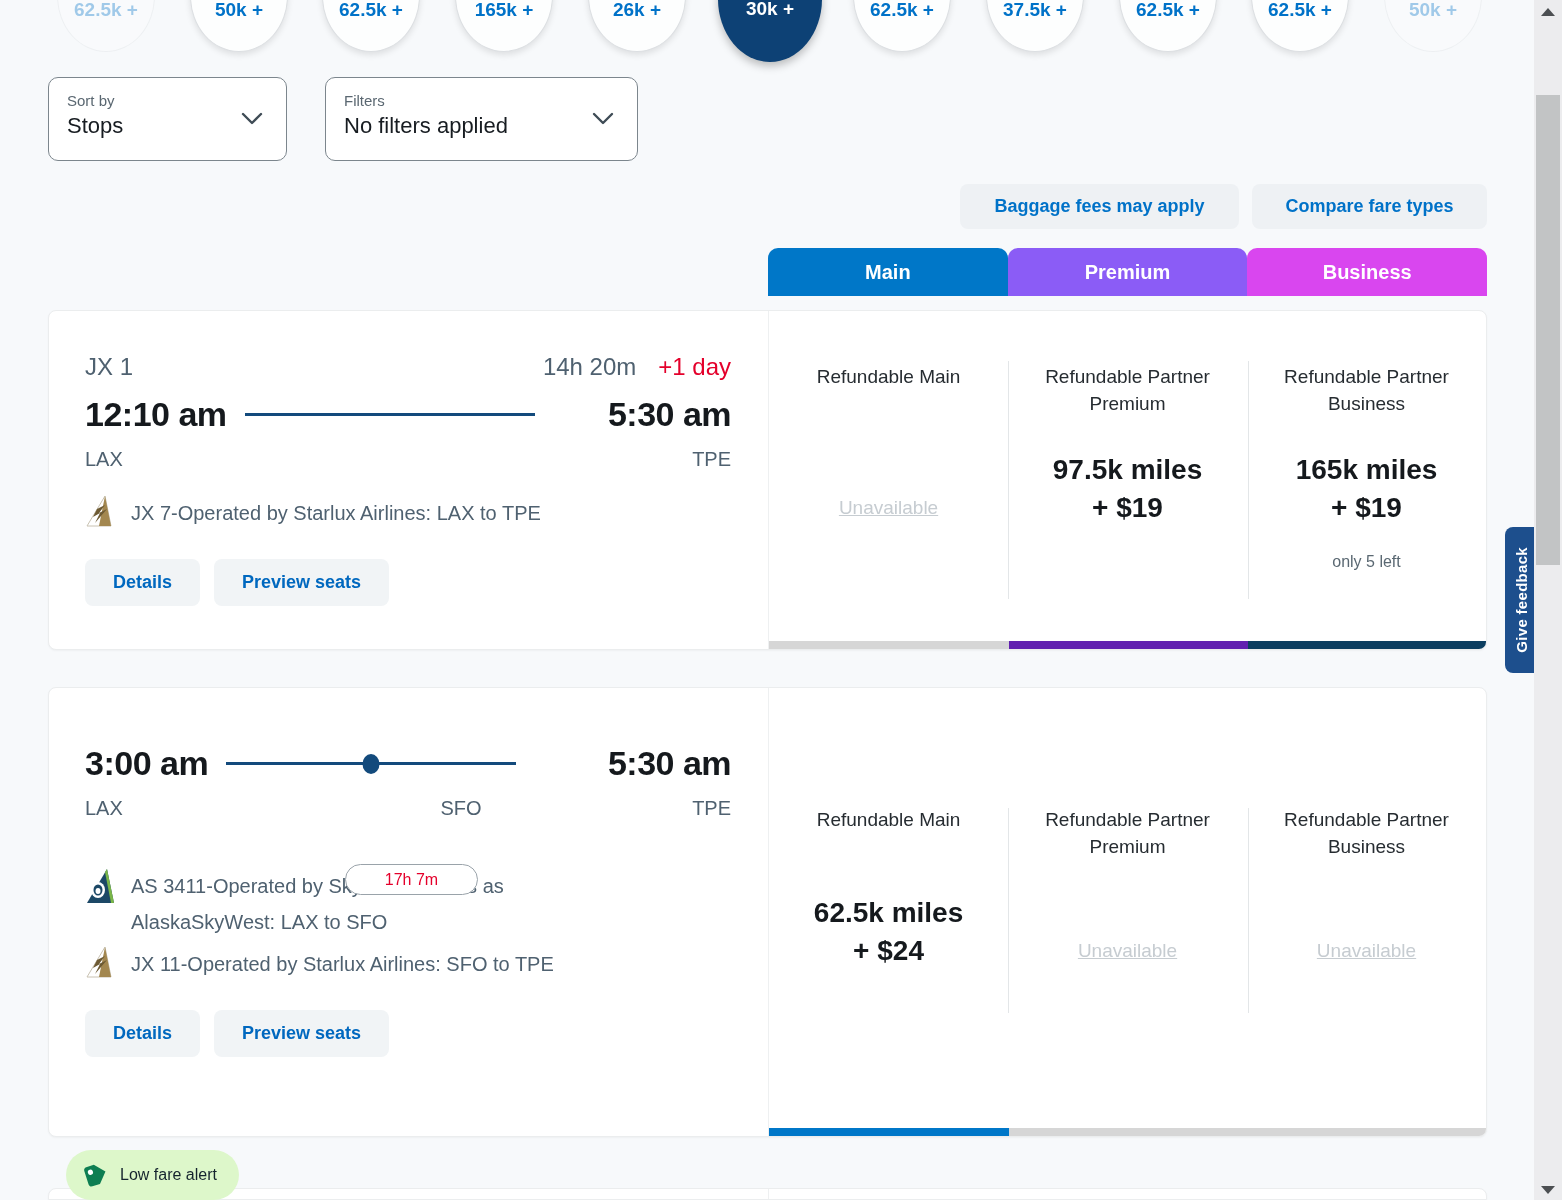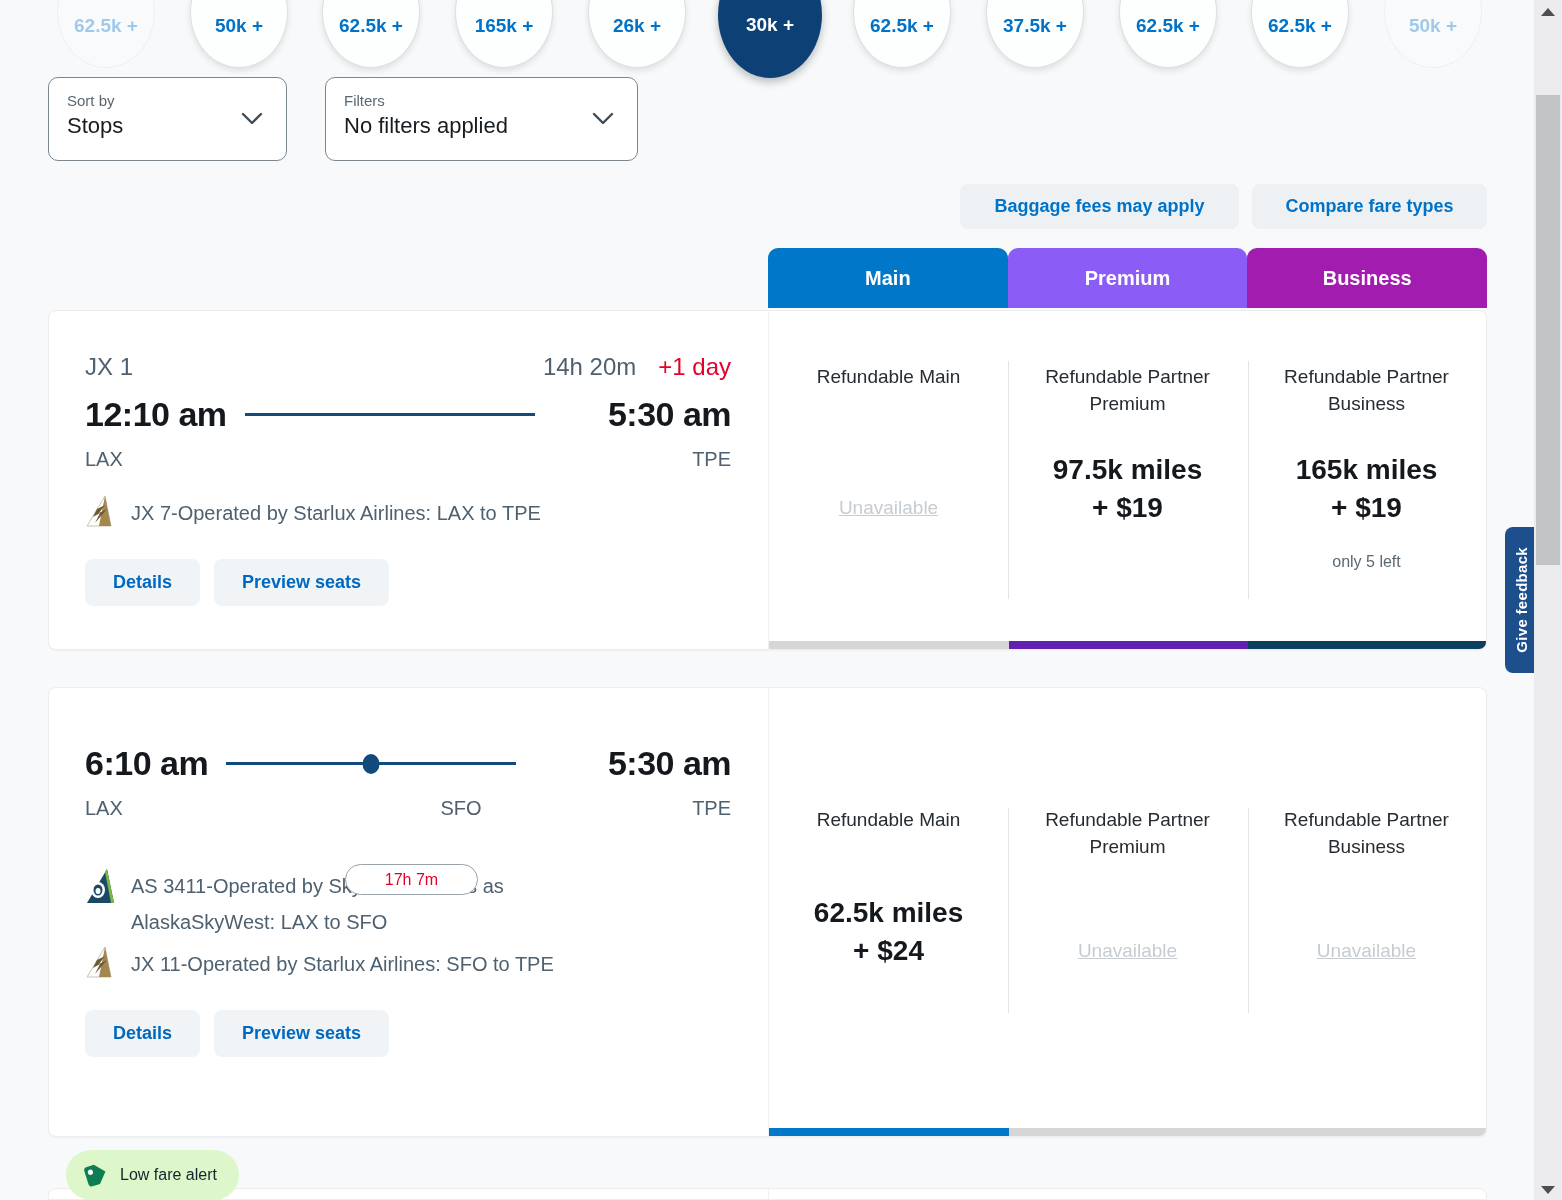--- a/index.html
+++ b/index.html
@@ -1,41 +1,41 @@
 <!DOCTYPE html>
 <html><head>
 <meta charset="utf-8">
 <style>
   * { margin:0; padding:0; box-sizing:border-box; }
   body { font-family:"Liberation Sans","DejaVu Sans",sans-serif; background:#f7f9fa; }
   .viewport { position:relative; width:1562px; height:1200px; background:#f7f9fb; overflow:hidden; }
 
   
-  .bubble-row { position:absolute; left:0; top:16px; width:1562px; height:80px; }
+  .bubble-row { position:absolute; left:0; top:0; width:1562px; height:80px; }
   .bubble { position:absolute; top:-60px; width:98px; height:112px; border-radius:50%;
             background:#fdfefe; border:1px solid #dcdfe2; box-shadow:0 3px 6px rgba(0,0,0,.10); cursor:pointer; }
   .bubble span { position:absolute; top:58px; left:0; right:0; text-align:center;
                  font-size:19px; font-weight:700; color:#0072C8; }
   .bubble.selected { top:-64px; width:104px; height:126px; border:none; box-shadow:0 4px 8px rgba(0,0,0,.25); }
   .bubble.selected span { color:#ffffff; top:62px; }
   .bubble.faded { opacity:.35; box-shadow:none; }
 
   
   .dd { position:absolute; top:77px; height:84px; background:#fff; border:1px solid #7c868d;
         border-radius:10px; padding:14px 18px; cursor:pointer; }
   .dd .dd-label { font-size:15px; color:#5a6771; }
   .dd .dd-value { font-size:22px; color:#171c21; margin-top:4px; }
   .dd .chev { position:absolute; right:22px; top:32px; }
 
   
   .pill-btn { position:absolute; top:184px; height:45px; background:#eef1f4; border:none; border-radius:8px;
               font-family:inherit; font-size:18px; font-weight:600; color:#0072C8; cursor:pointer; }
 
   
-  .fare-tabs { position:absolute; left:768px; top:248px; width:719px; height:60px; display:flex; }
+  .fare-tabs { position:absolute; left:768px; top:248px; width:719px; height:48px; display:flex; }
   .fare-tab { flex:1; border-radius:10px 10px 0 0; color:#fff; font-size:20px; font-weight:700;
               display:flex; align-items:center; justify-content:center; cursor:pointer; }
 
   
   .card { position:absolute; left:48px; width:1439px; background:#fff; border:1px solid #ebedee;
           border-radius:8px; box-shadow:0 1px 2px rgba(0,0,0,.04); overflow:hidden; display:flex; }
   .finfo { width:720px; position:relative; padding:42px 37px 0 36px; }
   .frow1 { display:flex; align-items:baseline; font-size:24px; color:#4f6170; }
   .frow1 .dur { margin-left:auto; }
   .frow1 .dayoff { margin-left:22px; color:#E4002B; font-weight:500; }
@@ -159,21 +159,21 @@
         </svg>
     </span>
   </div>
 
   <button class="pill-btn" style="left:960px; width:279px;">Baggage fees may apply</button>
   <button class="pill-btn" style="left:1252px; width:235px;">Compare fare types</button>
 
   <div class="fare-tabs">
     <div class="fare-tab" style="background-color: rgb(0, 119, 200);">Main</div>
     <div class="fare-tab" style="background-color: #8b5cf6;">Premium</div>
-    <div class="fare-tab" style="background-color: #a21caf;">Business</div>
+    <div class="fare-tab" style="background-color: #d946ef;">Business</div>
   </div>
 
   <div class="card card1">
     <div class="finfo">
       <div class="frow1">
         <span>JX 1</span>
         <span class="dur">14h 20m</span>
         <span class="dayoff">+1 day</span>
       </div>
       <div class="timesrow">
@@ -228,21 +228,21 @@
         <span style="background-color: rgb(214, 214, 214);"></span>
         <span style="background-color: rgb(97, 32, 176);"></span>
         <span style="background-color: rgb(12, 62, 96);"></span>
       </div>
     </div>
   </div>
 
   <div class="card card2">
     <div class="finfo">
       <div class="timesrow">
-        <span class="time">6:10 am</span>
+        <span class="time">3:00 am</span>
         <div class="legline">
           <span class="stopdot"></span>
         </div>
         <span class="time arr">5:30 am</span>
       </div>
       <div class="stations">
         <span>LAX</span>
         <span class="mid">SFO</span>
         <span class="dest">TPE</span>
       </div>

